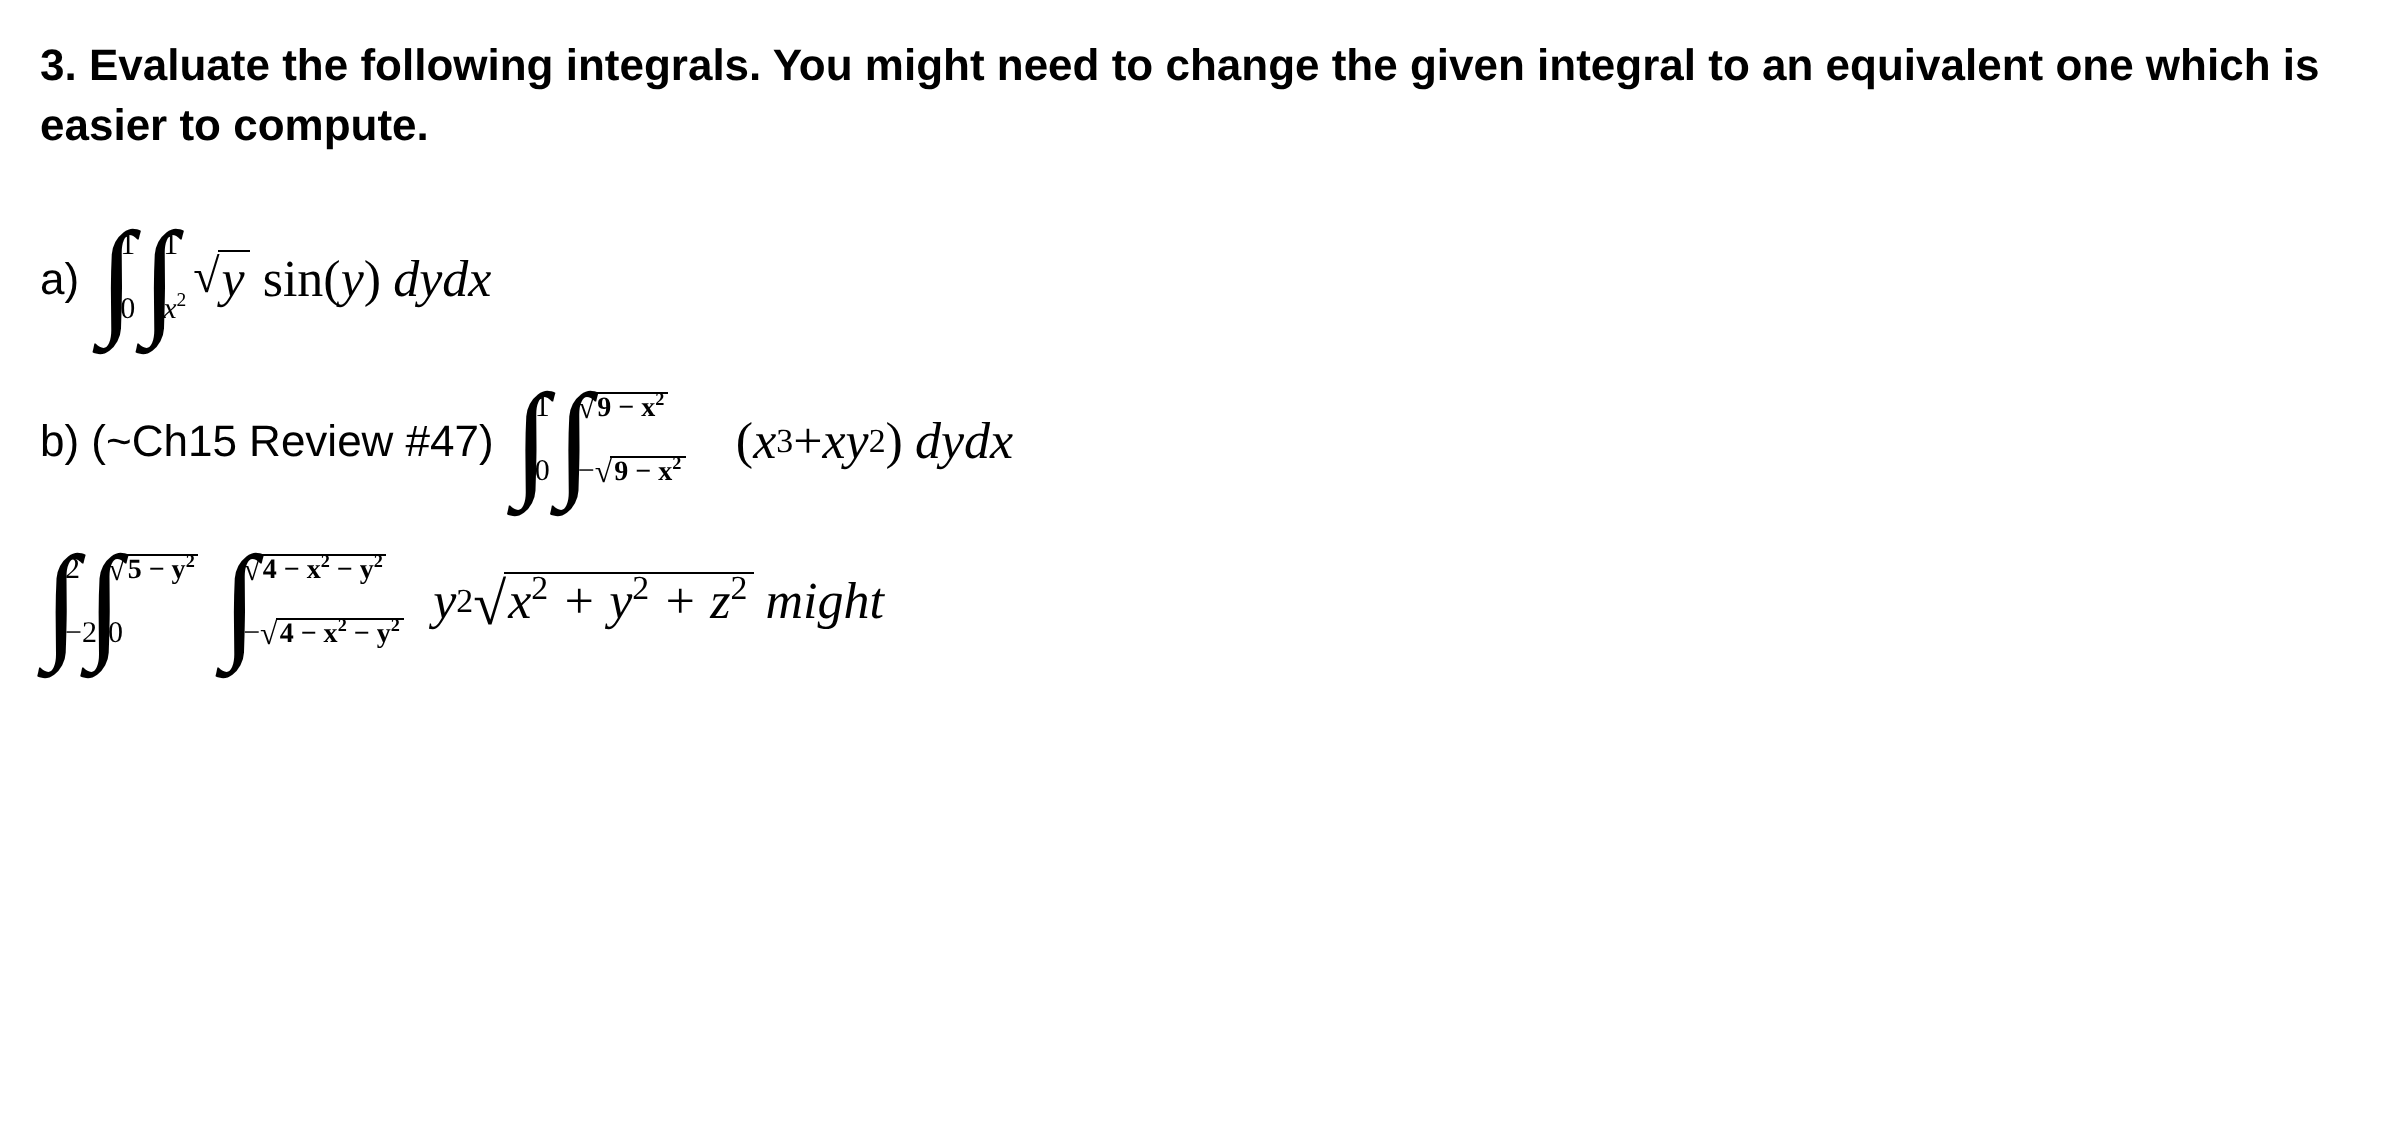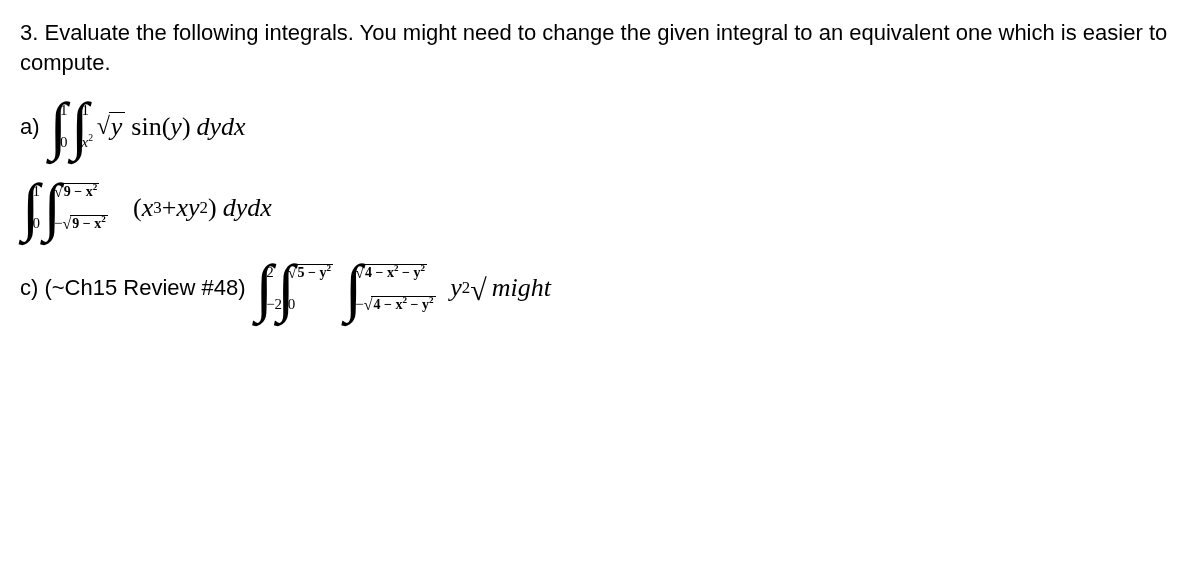--- a/index.html
+++ b/index.html
@@ -7,21 +7,22 @@
       font-family: Arial, Helvetica, sans-serif;
       font-size: 22px;
       color: #000;
       background: #fff;
       padding: 18px 20px;
       width: 1200px;
       height: 568px;
     }
     .problem-text {
       line-height: 1.35;
-      margin-bottom: 27px;
+      margin-bottom: 40px;
+      font-weight: bold;
     }
     .parts { display: flex; flex-direction: column; gap: 36px; }
     .part { display: flex; align-items: center; gap: 8px; }
     .label { font-size: 22px; }
     .math {
       font-family: 'Times New Roman', Times, serif;
       font-size: 26px;
       display: inline-flex;
       align-items: center;
     }
@@ -72,20 +73,21 @@
       <span class="gap"></span>
       <span>sin(</span>
         <span class="it">y</span>
         <span>)</span>
       <span class="gap"></span>
       <span class="it">dydx</span>
     </span>
   </div>
 
   <div class="part">
+    <span class="label">b) (~Ch15 Review #47)</span>
     <span class="math">
       <span class="intg">
         <span class="sym">∫</span>
         <span class="ub">1</span>
         <span class="lb">0</span>
       </span>
       <span class="intg">
         <span class="sym">∫</span>
         <span class="ub"><span class="sqrt sm">
               <span class="surd">√</span>
@@ -103,21 +105,20 @@
         <span> + </span>
         <span class="it">xy</span>
         <sup>2</sup>
         <span>)</span>
       <span class="gap"></span>
       <span class="it">dydx</span>
     </span>
   </div>
 
   <div class="part">
-    <span class="label">c) (~Ch15 Review #48)</span>
     <span class="math">
       <span class="intg">
         <span class="sym">∫</span>
         <span class="ub">2</span>
         <span class="lb">−2</span>
       </span>
       <span class="intg">
         <span class="sym">∫</span>
         <span class="ub"><span class="sqrt sm">
               <span class="surd">√</span>
@@ -135,19 +136,20 @@
         <span class="lb"><span>−</span><span class="sqrt sm">
               <span class="surd">√</span>
               <span class="rad"><span>4 − x</span><sup>2</sup><span> − y</span><sup>2</sup></span>
             </span></span>
       </span>
       <span style="display:inline-block;width:86px;"></span>
       <span class="it">y</span>
         <sup>2</sup>
       <span class="sqrt">
           <span class="surd" style="font-size:30px;">√</span>
+          <span class="rad"><span class="it">x</span><sup>2</sup><span class="it"> + y</span><sup>2</sup><span class="it"> + z</span><sup>2</sup></span>
         </span>
       <span class="gap"></span>
       <span class="it">might</span>
     </span>
   </div>
 
 </div>
 
 </body></html>

